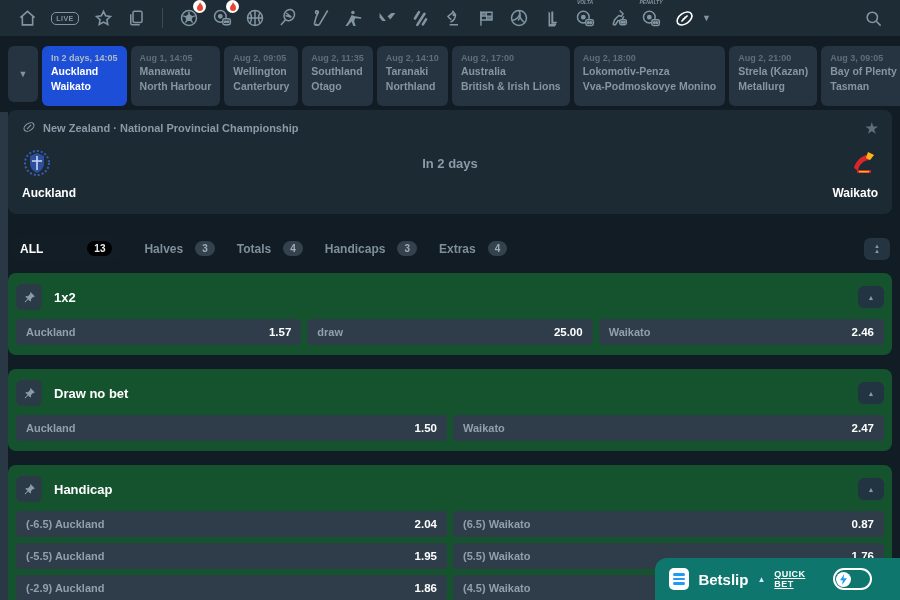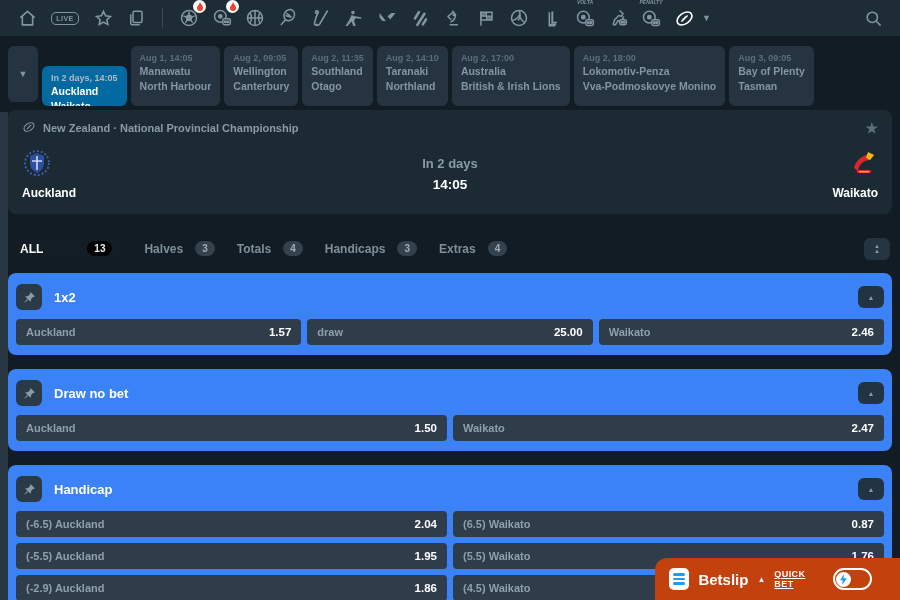--- a/index.html
+++ b/index.html
@@ -24,21 +24,21 @@
 
   
   .match-tabs { display:flex; gap:4px; padding:10px 0 0 8px; height:70px; overflow:hidden; }
   .tabs-dropdown { width:30px; height:56px; border:none; background:#253440; border-radius:6px;
                    color:#8296a2; font-size:9px; cursor:pointer; flex:0 0 auto; }
   .match-card { background:#253440; border-radius:6px; padding:7px 9px; display:flex;
                 flex-direction:column; gap:1px; white-space:nowrap; cursor:pointer; flex:0 0 auto;
                 border:none; text-align:left; }
   .match-card .mc-time { font-size:9px; font-weight:bold; color:#5d6f7b; }
   .match-card .mc-team { font-size:10.5px; font-weight:bold; color:#8496a2; line-height:1.35; }
-  .match-card.selected { background:#0369a1;margin-top:20px; }
+  .match-card.selected { background:#1d4ed8; }
   .match-card.selected .mc-time { color:#aebbc4; }
   .match-card.selected .mc-team { color:#ffffff; }
 
   
   .left-edge { position:absolute; left:0; top:112px; width:8px; height:488px; background:#2a3845; }
   .content { padding:0 8px; }
 
   .match-header { background:#1c2a34; border-radius:8px; margin-top:4px; padding:10px 14px 14px; }
   .breadcrumb-row { display:flex; align-items:center; gap:7px; color:#8a9aa6; font-size:11px; font-weight:bold; }
   .breadcrumb-row .fav-star { margin-left:auto; color:#5d6f7b; font-size:14px; cursor:pointer; }
@@ -57,35 +57,35 @@
   .mtab .mtab-label { font-size:12px; font-weight:bold; color:#7e8f9b; }
   .mtab .mtab-count { font-size:10px; font-weight:bold; color:#9fadb7; background:#33424d;
                       border-radius:9px; padding:2px 7px; }
   .mtab.selected { background:#121d25; border-radius:14px; padding:5px 10px; }
   .mtab.selected .mtab-label { color:#fff; }
   .mtab.selected .mtab-count { background:#000000; color:#e8eef1;margin-left:32px; }
   .collapse-all { margin-left:auto; width:26px; height:22px; background:#243440; border:none;
                   border-radius:6px; color:#8a9aa6; font-size:6px; line-height:5px; cursor:pointer; }
 
   
-  .market { background:#3b82f6; border-radius:8px; margin-bottom:14px; padding:8px 8px 10px; }
+  .market { background:#14532d; border-radius:8px; margin-bottom:14px; padding:8px 8px 10px; }
   .market-head { display:flex; align-items:center; height:32px; }
   .pin-btn { width:26px; height:26px; background:#2a3a46; border:none; border-radius:6px;
              display:flex; align-items:center; justify-content:center; cursor:pointer; }
   .market-title { font-size:13px; font-weight:bold; color:#fff; margin-left:12px; }
   .sec-collapse { margin-left:auto; width:26px; height:22px; background:#223442; border:none;
                   border-radius:6px; color:#8a9aa6; font-size:7px; cursor:pointer; }
   .odds-row { display:flex; gap:6px; margin-top:6px; }
   .odds-cell { flex:1; height:26px; background:#2e3d49; border:none; border-radius:4px;
                display:flex; align-items:center; padding:0 10px; cursor:pointer; }
   .odds-label { font-size:11px; font-weight:bold; color:#90a0ab; }
   .odds-val { margin-left:auto; font-size:11.5px; font-weight:bold; color:#fff; }
 
   
-  .betslip { position:absolute; right:0; bottom:0; width:245px; height:42px; background:#c2410c;
+  .betslip { position:absolute; right:0; bottom:0; width:245px; height:42px; background:#0f766e;
              border-radius:12px 0 0 0; display:flex; align-items:center; padding:0 28px 0 14px; gap:9px; }
   .bs-icon { width:22px; height:22px; background:#fff; border-radius:5px; display:flex;
              flex-direction:column; align-items:center; justify-content:center; gap:2px; }
   .bs-icon i { display:block; width:12px; height:2.4px; background:#1f9bf0; border-radius:2px; }
   .bs-title { font-size:15px; font-weight:bold; color:#fff; }
   .bs-caret { color:#cfeaff; font-size:8px; cursor:pointer; }
   .qb-label { margin-left:auto; font-size:9px; font-weight:bold; color:#fff; letter-spacing:.4px;text-decoration:underline; }
   .qb-toggle { width:42px; height:22px; border:2px solid #fff; border-radius:12px; background:none;
                display:flex; align-items:center; padding:1px; cursor:pointer; }
   .qb-knob { width:15px; height:15px; background:#fff; border-radius:50%; display:flex;
@@ -280,20 +280,25 @@
     <span class="mc-time">Aug 2, 17:00</span>
     <span class="mc-team">Australia</span>
     <span class="mc-team">British &amp; Irish Lions</span>
   </button>
   <button class="match-card">
     <span class="mc-time">Aug 2, 18:00</span>
     <span class="mc-team">Lokomotiv-Penza</span>
     <span class="mc-team">Vva-Podmoskovye Monino</span>
   </button>
   <button class="match-card">
+    <span class="mc-time">Aug 2, 21:00</span>
+    <span class="mc-team">Strela (Kazan)</span>
+    <span class="mc-team">Metallurg</span>
+  </button>
+  <button class="match-card">
     <span class="mc-time">Aug 3, 09:05</span>
     <span class="mc-team">Bay of Plenty</span>
     <span class="mc-team">Tasman</span>
   </button>
 
 </div>
 
 <div class="left-edge"></div>
 
 <div class="content">
@@ -315,21 +320,20 @@
           <svg width="30" height="30" viewBox="0 0 30 30">
               <circle cx="15" cy="15" r="12" fill="none" stroke="#3b5fb0" stroke-width="2" stroke-dasharray="2 2"></circle>
               <path d="M15 5 l7 3 v7 c0 5-3 8-7 10 c-4-2-7-5-7-10 v-7z" fill="#2e4f9e"></path>
               <path d="M15 8v14 M10 13h10" stroke="#cdd9f2" stroke-width="1.6" fill="none"></path>
             </svg>
         </span>
         <span class="team-name">Auckland</span>
       </div>
       <div class="ko-center">
         <div class="ko-rel">In 2 days</div>
-        <div class="ko-time">14:05</div>
       </div>
       <div class="team-block away">
         <span class="team-logo">
           <svg width="30" height="30" viewBox="0 0 30 30">
               <path d="M6 20 C8 10 20 4 26 7 L22 12 C16 12 11 16 10 23z" fill="#d8262c"></path>
               <path d="M20 4 l6 3 -4 5 -4-2z" fill="#f5b912"></path>
               <rect x="9" y="22" width="14" height="3" rx="1" fill="#d8262c"></rect>
               <rect x="11" y="23" width="10" height="1.4" fill="#f5b912"></rect>
             </svg>
         </span>

